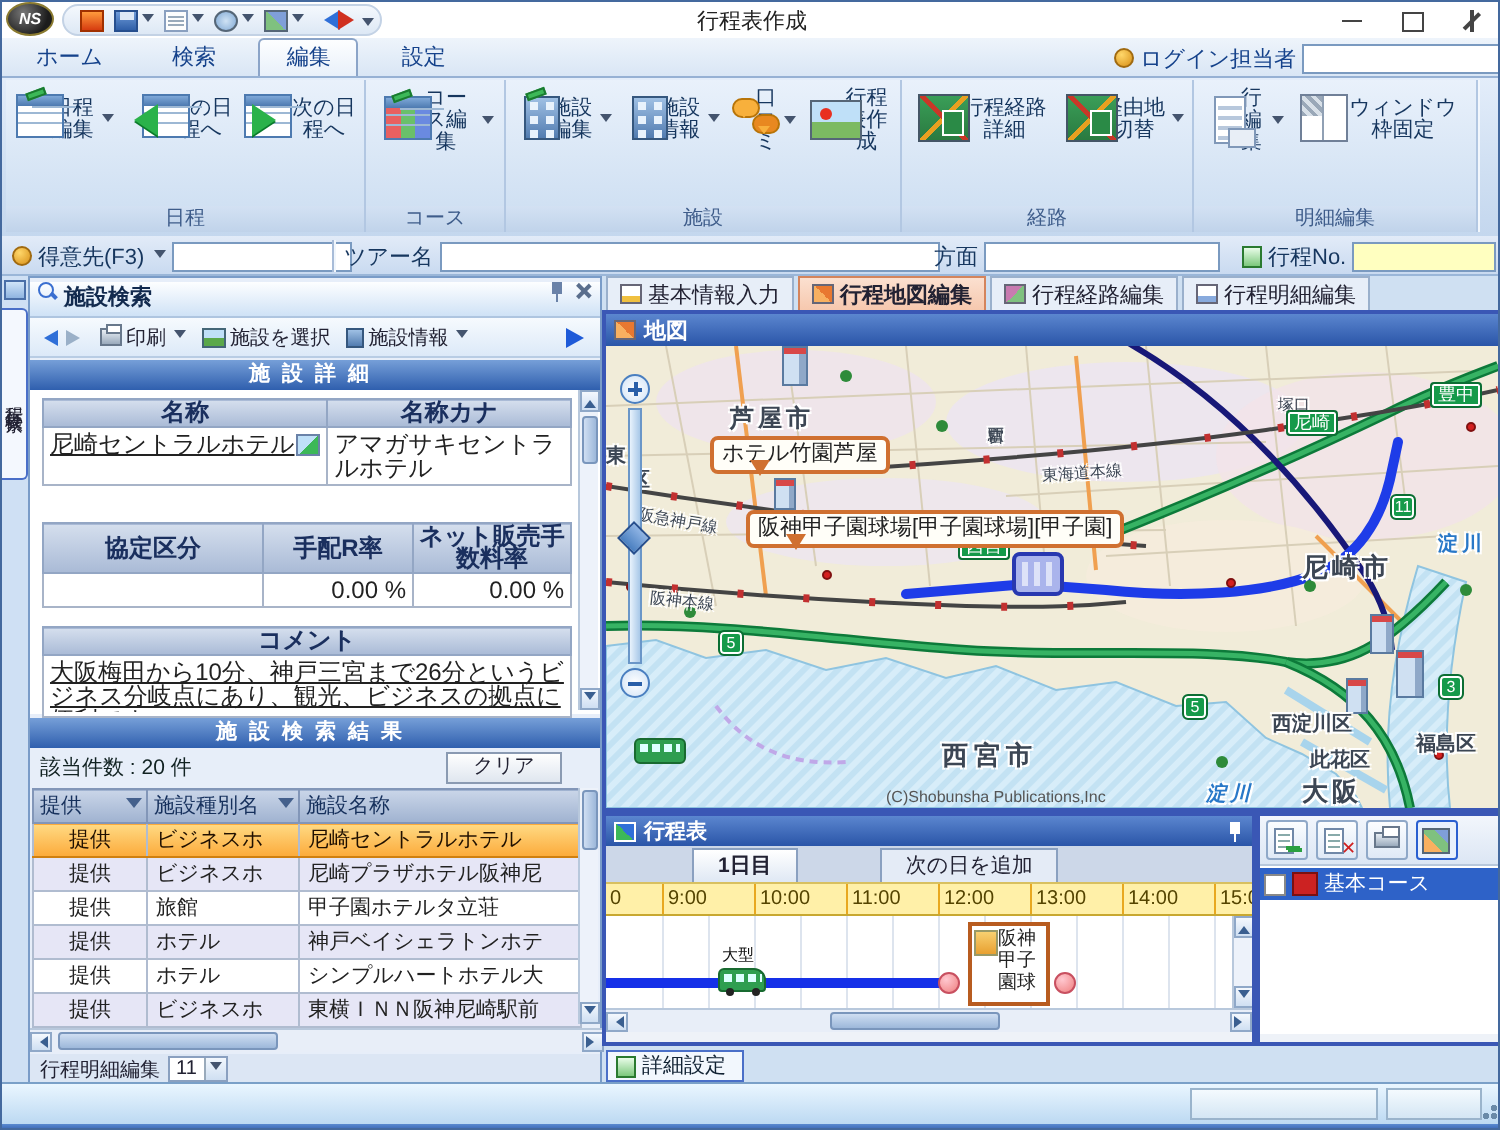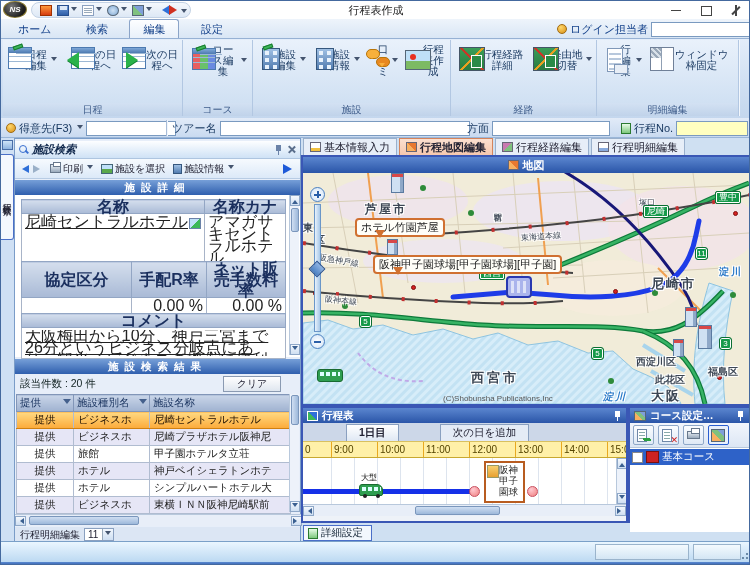--- a/index.html
+++ b/index.html
@@ -87,21 +87,21 @@
   .main{position:absolute;left:0;top:137px;width:750px;height:403px;background:#cfe0f2;}
 
   
   .vstrip{position:absolute;left:0;top:0;width:13px;height:403px;background:#cfe0f4;}
   .vstrip .mini{position:absolute;left:1px;top:2px;width:11px;height:10px;background:linear-gradient(#cfe4f8,#8fb4e0);border:1px solid #4a6fa8;}
   .vtab{position:absolute;left:0px;top:16px;width:13px;height:86px;background:#f4f8fe;border:1px solid #4a6fc8;border-left:none;border-radius:0 3px 3px 0;
     writing-mode:vertical-rl;text-orientation:upright;font-size:9px;color:#223;text-align:center;letter-spacing:1px;padding-top:2px;}
 
   
   .lpanel{position:absolute;left:13px;top:0;width:287px;height:403px;background:#e7eef9;border:1px solid #7a9cc8;}
-  .sp-header{position:absolute;left:0;top:2px;width:100%;height:18px;background:linear-gradient(#fdfeff,#cfe2f6);border-bottom:1px solid #aec5e0;display:flex;align-items:center;padding:0 4px;font-size:11px;font-weight:bold;color:#122a4e;font-style:italic;}
+  .sp-header{position:absolute;left:0;top:2px;width:100%;height:18px;background:linear-gradient(#fdfeff,#cfe2f6);border-bottom:1px solid #aec5e0;display:flex;padding:0 4px;font-size:11px;font-weight:bold;color:#122a4e;}
   .mag{width:10px;height:10px;position:relative;margin-right:3px;}
   .mag:before{content:"";position:absolute;left:0;top:0;width:6px;height:6px;border:1.5px solid #3a6fd0;border-radius:50%;}
   .mag:after{content:"";position:absolute;left:6px;top:6px;width:4px;height:1.5px;background:#3a6fd0;transform:rotate(45deg);}
   .hdr-ictr{margin-left:auto;display:flex;gap:4px;}
   .pin{width:9px;height:10px;position:relative;}
   .pin:before{content:"";position:absolute;left:2px;top:0;width:5px;height:6px;background:#6a82a8;}
   .pin:after{content:"";position:absolute;left:4px;top:6px;width:1px;height:4px;background:#6a82a8;}
   .xic{width:9px;height:9px;position:relative;}
   .xic:before,.xic:after{content:"";position:absolute;left:4px;top:0;width:1.5px;height:9px;background:#5a6e8c;}
   .xic:before{transform:rotate(45deg);} .xic:after{transform:rotate(-45deg);}
@@ -111,21 +111,21 @@
   .navarr.fwd{border-left:7px solid #9ab0c8;}
   .tbtn{display:flex;align-items:center;gap:2px;padding:1px 2px;}
   .printer{width:11px;height:9px;background:linear-gradient(#e8eef4,#9aaabc);border:1px solid #68788c;position:relative;}
   .printer:before{content:"";position:absolute;left:2px;top:-3px;width:6px;height:3px;background:#fff;border:1px solid #68788c;}
   .pic-sel{width:12px;height:10px;background:linear-gradient(#bfe0f8 50%,#5aa84a 50%);border:1px solid #467;}
   .bld-sm{width:9px;height:10px;background:linear-gradient(#9fc0e4,#527cb0);border:1px solid #35577e;}
   .bluearrow{margin-left:auto;width:0;height:0;border:5px solid transparent;border-left:9px solid #1e5ad8;}
   .bluehdr{position:absolute;left:0;width:100%;height:15px;background:linear-gradient(#769fd8,#2f5fae);color:#fff;font-size:10.5px;font-weight:bold;text-align:center;letter-spacing:6px;line-height:15px;}
 
   .detail-area{position:absolute;left:0;top:56px;width:100%;height:162px;background:#fff;}
-  .dtable{position:absolute;border-collapse:collapse;font-size:16px;}
+  .dtable{position:absolute;border-collapse:collapse;font-size:12px;}
   .dtable th{background:linear-gradient(#d4deed,#a9bad6);border:1px solid #93a6c4;color:#1a2f5e;font-weight:bold;padding:1px 2px;line-height:11px;}
   .dtable td{background:#fff;border:1px solid #a8b4c8;padding:2px 3px;vertical-align:top;line-height:12px;color:#222;}
   .linkcell{color:#1b4fd0;text-decoration:underline;white-space:nowrap;}
   .linkicon{display:inline-block;width:12px;height:11px;vertical-align:-2px;margin-left:1px;border:1px solid #6a82a8;background:linear-gradient(135deg,#bfe0f8 50%,#3cb858 50%);}
   .num{text-align:right;}
   .commentbox{overflow:hidden;height:26px;text-decoration:underline;}
   .vscroll{position:absolute;width:10px;background:#edf2fa;border-left:1px solid #b8c8dc;}
   .sbtn{position:absolute;left:0;width:10px;height:11px;background:linear-gradient(#f4f8fd,#cfdff2);border:1px solid #8fa8c8;display:flex;align-items:center;justify-content:center;}
   .tri-up{width:0;height:0;border:3px solid transparent;border-bottom:4px solid #3a5f90;}
   .tri-dn{width:0;height:0;border:3px solid transparent;border-top:4px solid #3a5f90;}
@@ -153,21 +153,21 @@
   .rtabs{position:absolute;left:0;top:0;width:100%;height:17px;display:flex;gap:2px;padding-left:2px;font-size:11px;}
   .mtab{display:flex;align-items:center;gap:3px;padding:0 6px;background:#e7eef8;border:1px solid #9ab0cc;border-bottom:none;color:#223;height:17px;}
   .mtab.active{background:linear-gradient(#fbe0d0,#f6c8ae);border-color:#d4845c;font-weight:bold;}
   .ticon{width:11px;height:10px;border:1px solid #667;}
   .ti-edit{background:linear-gradient(#fff 60%,#f0c040 60%);}
   .ti-map{background:linear-gradient(45deg,#f8b060 50%,#e87830 50%);}
   .ti-route{background:linear-gradient(-45deg,#7fc17f 50%,#c87ab0 50%);}
   .ti-detail{background:linear-gradient(#fff 60%,#88aadd 60%);}
 
   .mappanel{position:absolute;left:0;top:17px;width:450px;height:251px;border:2px solid #3a57b5;background:#fff;}
-  .maphdr{height:16px;background:linear-gradient(#5b86cf,#2a55a8);color:#fff;font-size:11px;font-weight:bold;display:flex;align-items:center;gap:4px;padding:0 4px;justify-content:center;}
+  .maphdr{height:16px;background:linear-gradient(#5b86cf,#2a55a8);color:#fff;font-size:11px;font-weight:bold;display:flex;align-items:center;gap:4px;padding:0 4px;}
   .mapbody{position:relative;width:446px;height:231px;overflow:hidden;background:#f1ecd9;}
   .mlabel{position:absolute;font-size:12px;color:#3c4654;font-weight:bold;letter-spacing:2px;text-shadow:1px 1px 0 #fff,-1px -1px 0 #fff,1px -1px 0 #fff,-1px 1px 0 #fff;white-space:nowrap;z-index:4;}
   .mlabel.sm{font-size:10px;letter-spacing:0;}
   .mlabel.xs{font-size:8px;letter-spacing:0;font-weight:normal;}
   .mlabel.river{color:#2878c8;font-size:10px;}
   .gsign{position:absolute;background:#159a4a;border:1px solid #0b6e33;box-shadow:inset 0 0 0 1px #fff;color:#fff;font-size:9px;line-height:11px;padding:0 3px;border-radius:2px;z-index:4;white-space:nowrap;}
   .gshield{position:absolute;width:13px;height:13px;background:#159a4a;border:1px solid #0b6e33;box-shadow:inset 0 0 0 1px #fff;color:#fff;font-size:8px;text-align:center;line-height:11px;border-radius:3px;z-index:4;}
   .callout{position:absolute;background:#fffef8;border:2px solid #d07030;border-radius:4px;padding:0 4px;font-size:11px;color:#222;line-height:15px;z-index:6;white-space:nowrap;}
   .callout:after{content:"";position:absolute;left:18px;bottom:-8px;border:5px solid transparent;border-top:8px solid #d07030;}
   .vtext{writing-mode:vertical-rl;text-orientation:upright;}
@@ -780,25 +780,20 @@
               <span class="tri-lf"></span>
             </span>
           <span class="thumbh" style="left:112px;width:85px"></span>
           <span class="sbtn" style="left:auto;right:0;top:1px;height:10px;width:11px">
               <span class="tri-rt"></span>
             </span>
         </div>
       </div>
 
       <div class="cpanel">
-        <div class="phdr">
-          <span class="ci-map" style="position:static;width:12px;height:10px"></span>
-          <span>コース設定…</span>
-          <span class="pin" style="margin-left:auto;filter:brightness(3)"></span>
-        </div>
         <div class="ctools">
           <span class="cbtn">
               <span class="ci-rows"></span>
               <span class="ci-plus" style="position:absolute;right:2px;bottom:3px;width:7px;height:2px;background:#2aa040"></span>
             </span>
           <span class="cbtn"><span class="ci-rows"></span><span class="ci-x"></span></span>
           <span class="cbtn">
               <span class="ci-prn"></span>
             </span>
           <span class="cbtn sel">

